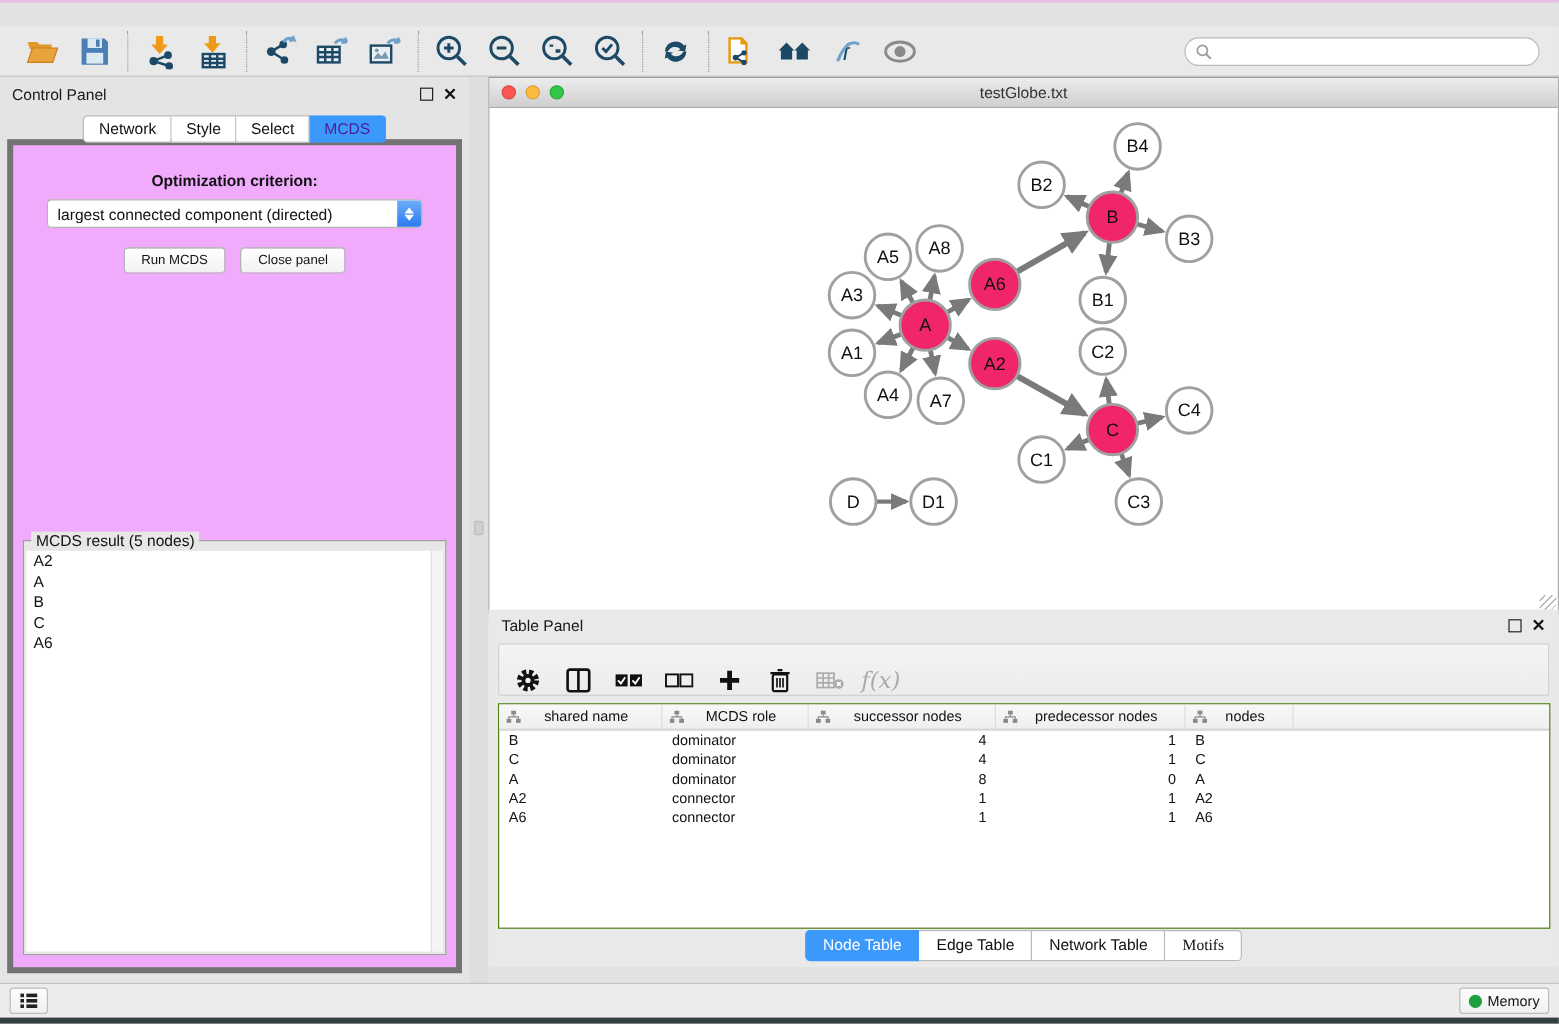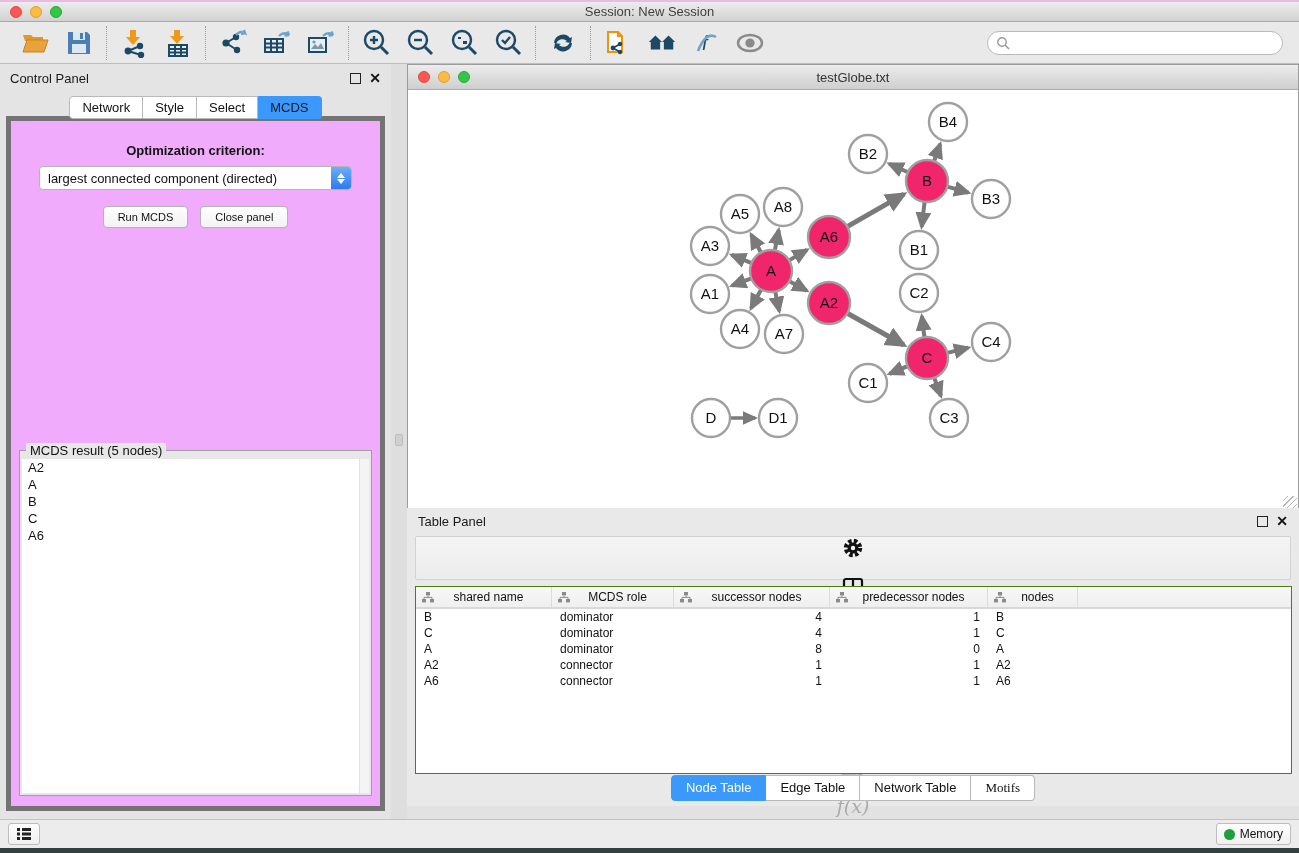--- a/index.html
+++ b/index.html
@@ -37,21 +37,21 @@
   .control-panel { position:absolute; left:0; top:0; width:391px; height:755px; background:#e4e4e4; }
   .panel-header { height:28px; display:flex; align-items:center; padding:0 10px; }
   .panel-header .ph-title { font-size:13px; color:#1a1a1a; }
   .panel-btns { margin-left:auto; display:flex; gap:8px; align-items:center; }
   .float-btn { width:11px; height:11px; border:1.5px solid #222; background:transparent; }
   .close-x { font-size:14px; font-weight:bold; color:#111; line-height:11px; }
   .seg-tabs { display:flex; justify-content:center; position:relative; z-index:2; margin-top:4px; }
   .seg-tabs .tab { font-size:13px; padding:3px 12px; background:#fff; border:1px solid #b9b9b9; border-left:none; color:#111; }
   .seg-tabs .tab:first-child { border-left:1px solid #b9b9b9; border-radius:4px 0 0 4px; }
   .seg-tabs .tab:last-child { border-radius:0 4px 4px 0; }
-  .seg-tabs .tab.active { background:#3b99fc; border-color:#3b99fc; color:#0f172a; }
+  .seg-tabs .tab.active { background:#3b99fc; border-color:#3b99fc; color:#4c1d95; }
   .cp-content { position:absolute; left:6px; right:6px; top:52px; bottom:8px;
     border:5px solid #737373; background:#f0abfc; }
   .opt-label { text-align:center; margin-top:22px; font-size:13px; font-weight:bold; color:#111; }
   .select-wrap { margin:8px auto 0; width:313px; height:24px; background:#fff; border:1px solid #b5b5b5;
     border-radius:4px; display:flex; align-items:center; position:relative; }
   .select-wrap .sel-text { flex:1; font-size:13px; padding-left:8px; color:#111; white-space:nowrap; overflow:hidden; }
   .stepper { width:20px; height:22px; margin:0; border-radius:3px 3px; border-radius:0 3px 3px 0;
     background:linear-gradient(#6eaefa,#2a7bf0); display:flex; flex-direction:column; align-items:center; justify-content:center; gap:1px; }
   .stepper .tri { width:0; height:0; border-left:4px solid transparent; border-right:4px solid transparent; }
   .stepper .tri.up { border-bottom:5px solid #fff; }
@@ -81,21 +81,21 @@
 
   
   .h-divider { position:absolute; left:407px; top:448px; width:892px; height:9px; background:#dedede; }
   .h-handle { position:absolute; left:438px; top:2px; width:12px; height:6px; background:#cfcfcf; border:1px solid #bdbdbd; border-radius:2px; }
 
   
   .table-panel { position:absolute; left:407px; top:444px; width:892px; height:298px; background:#e9e9e9; }
   .tp-header { height:26px; display:flex; align-items:center; padding:0 11px; }
   .tp-header .ph-title { font-size:13px; color:#1a1a1a; }
   .tp-toolbar { margin:2px 8px 0 8px; height:44px; background:linear-gradient(#f4f4f4,#ececec);
-    border:1px solid #d2d2d2; border-radius:2px; display:flex; align-items:center; gap:18px; padding:0 12px;flex-direction:column; }
+    border:1px solid #d2d2d2; border-radius:2px; display:flex; align-items:flex-end; gap:18px; padding:0 12px; }
   .tp-icon { display:flex; align-items:center; justify-content:center; width:24px; height:24px; }
   .fx-label { font-family:"DejaVu Serif", serif; font-style:italic; font-size:19px; color:#aaa; }
   .data-table { position:absolute; left:8px; right:7px; top:78px; bottom:32px; background:#fff; border:1px solid #4d7c0f; overflow:hidden; }
   .dt-header { display:flex; height:22px; background:linear-gradient(#f8f8f8,#efefef); border-bottom:2px solid #d8d8d8; }
   .dt-hcell { position:relative; display:flex; align-items:center; justify-content:center; font-size:12px; color:#111;
     border-right:1px solid #dcdcdc; flex:none; }
   .dt-hcell .tree-ico { position:absolute; left:6px; top:5px; }
   .dt-row { display:flex; height:16px; align-items:center; }
   .dt-cell { font-size:12px; color:#111; flex:none; padding:0 8px; white-space:nowrap; }
   .dt-cell.right { text-align:right; }
@@ -116,28 +116,20 @@
   .desktop-strip { position:absolute; left:0; top:848px; width:100%; height:5px; background:#32413f; }
 
   svg text { font-family:"Liberation Sans", sans-serif; }
 </style>
 </head>
 <body>
 
 <div class="app">
   <div class="desktop-topline"></div>
 
-  <div class="titlebar">
-    <span class="title">Session: New Session</span>
-    <div class="lights">
-      <div class="light red"></div>
-      <div class="light yellow"></div>
-      <div class="light green"></div>
-    </div>
-  </div>
 
   <div class="toolbar">
     <div class="tb-group">
       <div class="tb-icon">
         <svg width="28" height="26" viewBox="0 0 28 26">
             <path d="M2 5 h8 l2 2 h10 v4 H4 z" fill="#e09a28"></path>
             <path d="M2 22 L6 10 h21 l-4 12 z" fill="#e8a33d" stroke="#c9821c"></path>
           </svg>
       </div>
       <div class="tb-icon">

